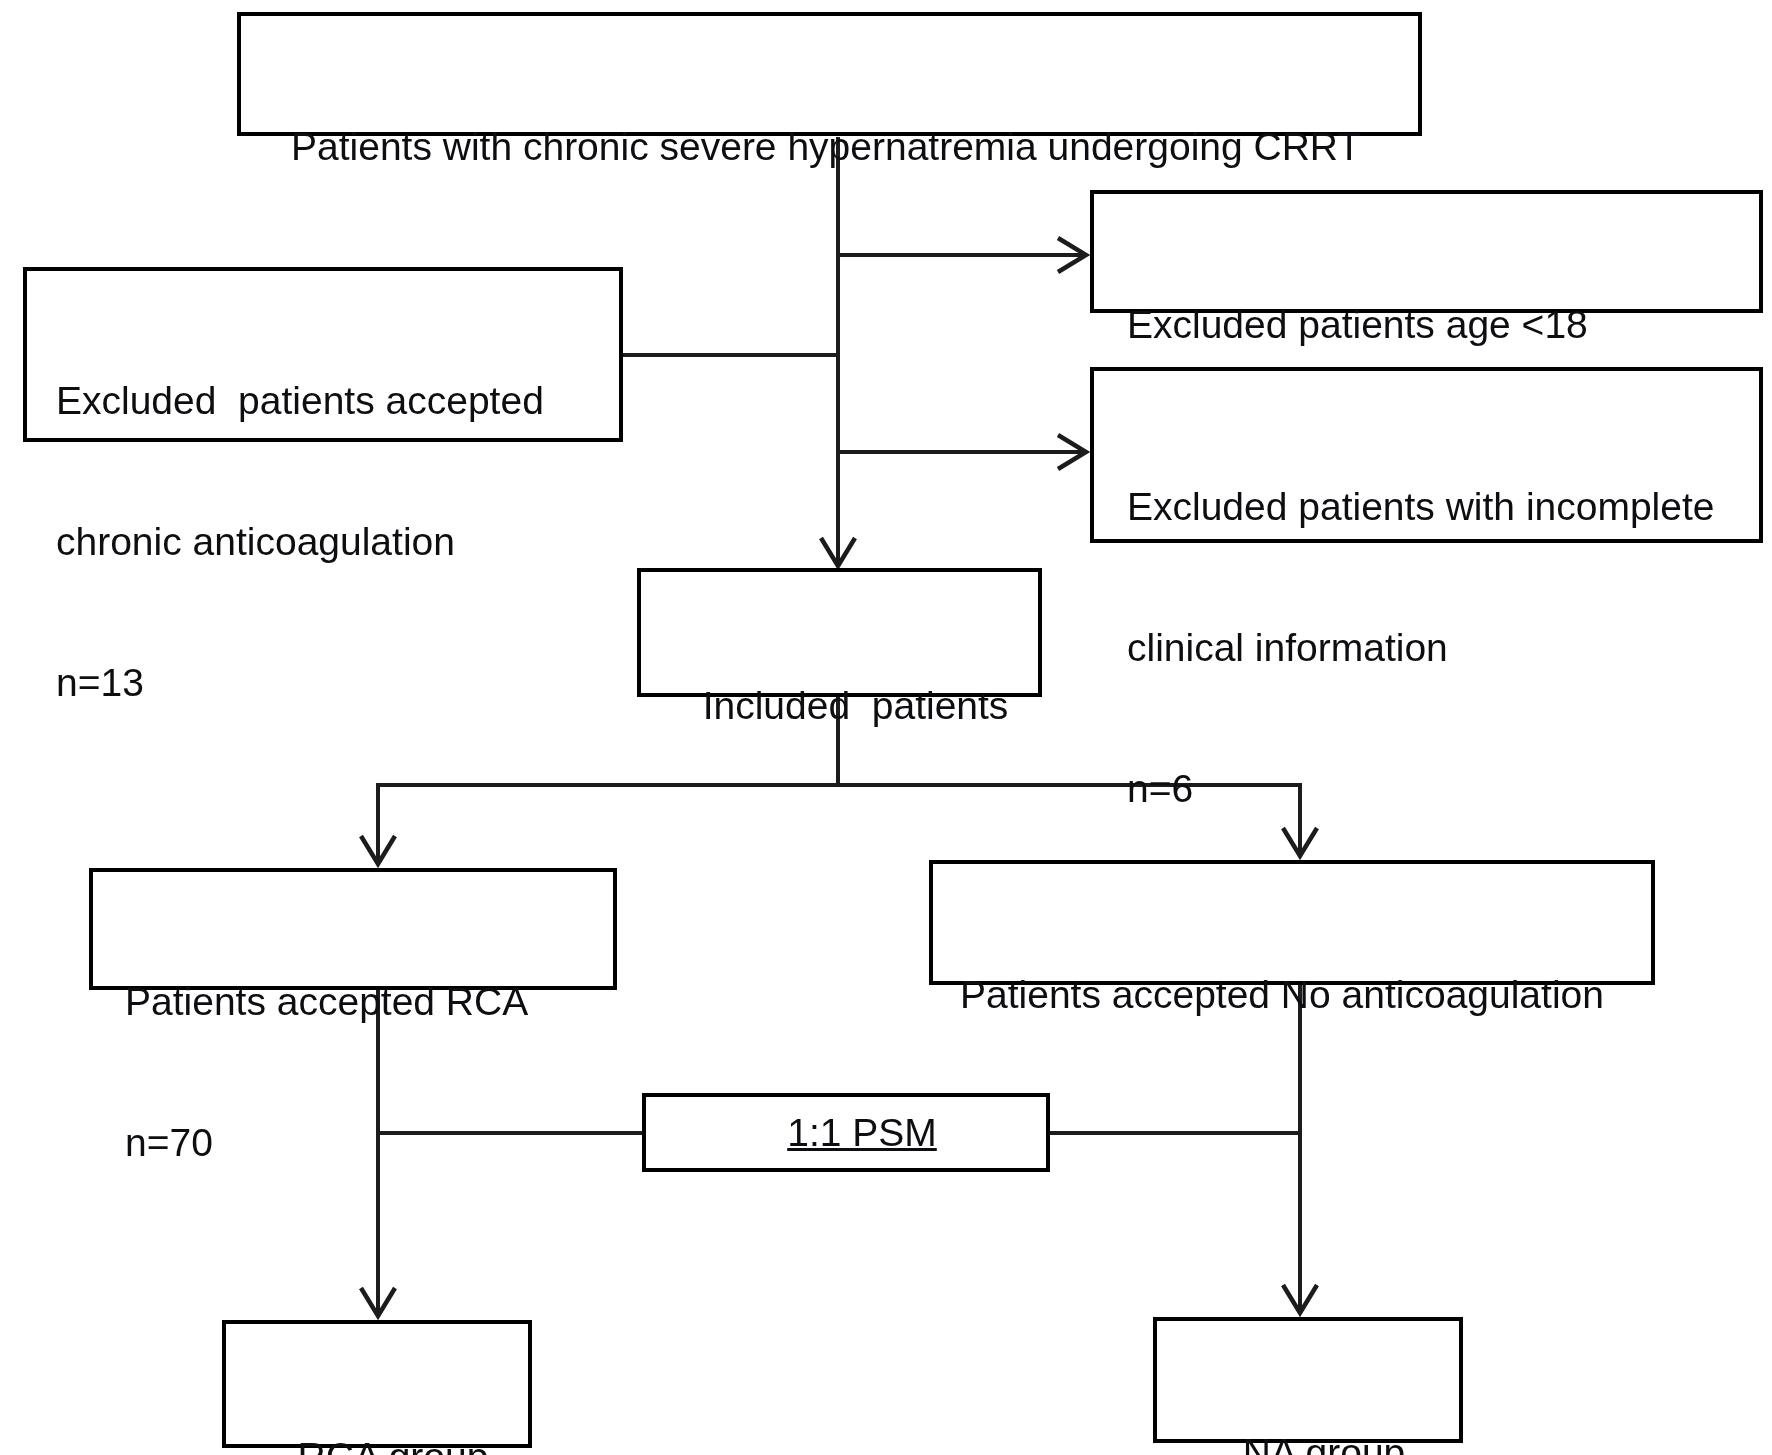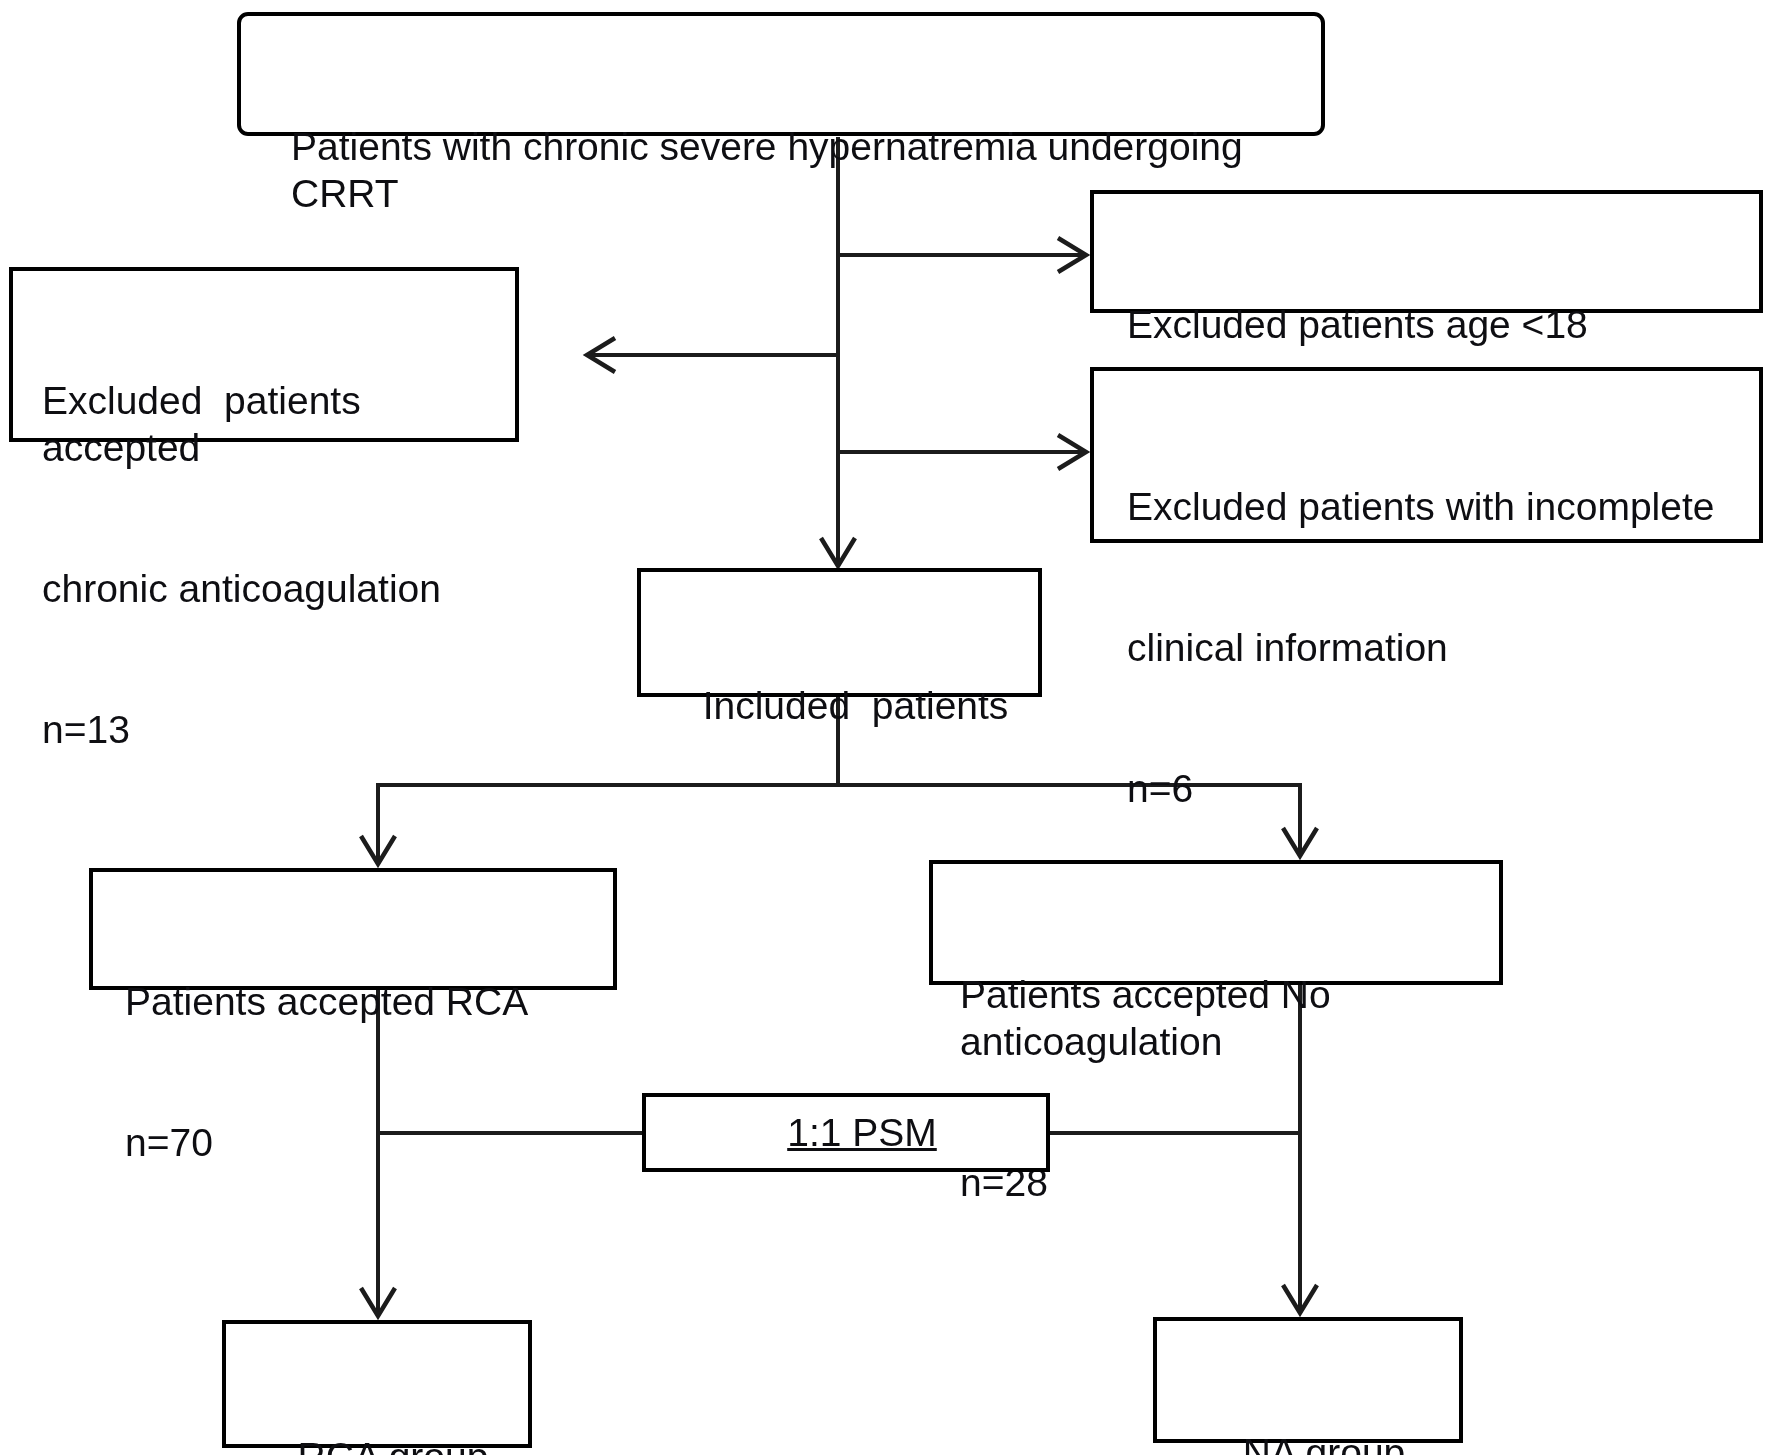--- a/index.html
+++ b/index.html
@@ -61,52 +61,52 @@
     <path class="shaft" d="M378 990 L378 1313"></path>
     <path class="head" d="M361 1288 L378 1316 L395 1288"></path>
 
     <path class="shaft" d="M1300 985 L1300 1310"></path>
     <path class="head" d="M1283 1285 L1300 1313 L1317 1285"></path>
 
     <path class="shaft" d="M378 1133 L642 1133"></path>
     <path class="shaft" d="M1050 1133 L1300 1133"></path>
   </svg>
 
-  <div class="box" style="left:237px;top:12px;width:1088px;height:124px;padding:13px 10px 0 50px;border-radius:11px;">
+  <div class="box" style="left:237px;top:12px;width:1185px;height:124px;padding:13px 10px 0 50px;">
     <div class="bline">Patients with chronic severe hypernatremia undergoing CRRT</div>
     <div class="bline">n=125</div>
   </div>
 
   <div class="box" style="left:1090px;top:190px;width:673px;height:123px;padding:13px 10px 0 33px;">
     <div class="bline">Excluded patients age &lt;18</div>
     <div class="bline">n=8</div>
   </div>
 
-  <div class="box" style="left:9px;top:267px;width:510px;height:175px;padding:12px 6px 0 29px;">
+  <div class="box" style="left:23px;top:267px;width:600px;height:175px;padding:12px 6px 0 29px;">
     <div class="bline">Excluded  patients accepted</div>
     <div class="bline">chronic anticoagulation</div>
     <div class="bline">n=13</div>
   </div>
 
   <div class="box" style="left:1090px;top:367px;width:673px;height:176px;padding:18px 10px 0 33px;">
     <div class="bline">Excluded patients with incomplete</div>
     <div class="bline">clinical information</div>
     <div class="bline">n=6</div>
   </div>
 
   <div class="box center" style="left:637px;top:568px;width:405px;height:129px;padding-top:16px;">
     <div class="bline">Included  patients</div>
   </div>
 
   <div class="box" style="left:89px;top:868px;width:528px;height:122px;padding:12px 6px 0 32px;">
     <div class="bline">Patients accepted RCA</div>
     <div class="bline">n=70</div>
   </div>
 
-  <div class="box" style="left:929px;top:860px;width:574px;height:125px;padding:13px 6px 0 27px;">
+  <div class="box" style="left:929px;top:860px;width:726px;height:125px;padding:13px 6px 0 27px;">
     <div class="bline">Patients accepted No anticoagulation</div>
     <div class="bline">n=28</div>
   </div>
 
   <div class="box center vcenter" style="left:642px;top:1093px;width:408px;height:79px;text-decoration:underline;">
     <div class="bline">1:1 PSM</div>
   </div>
 
   <div class="box center" style="left:222px;top:1320px;width:310px;height:128px;padding-top:15px;">
     <div class="bline">RCA group</div>

